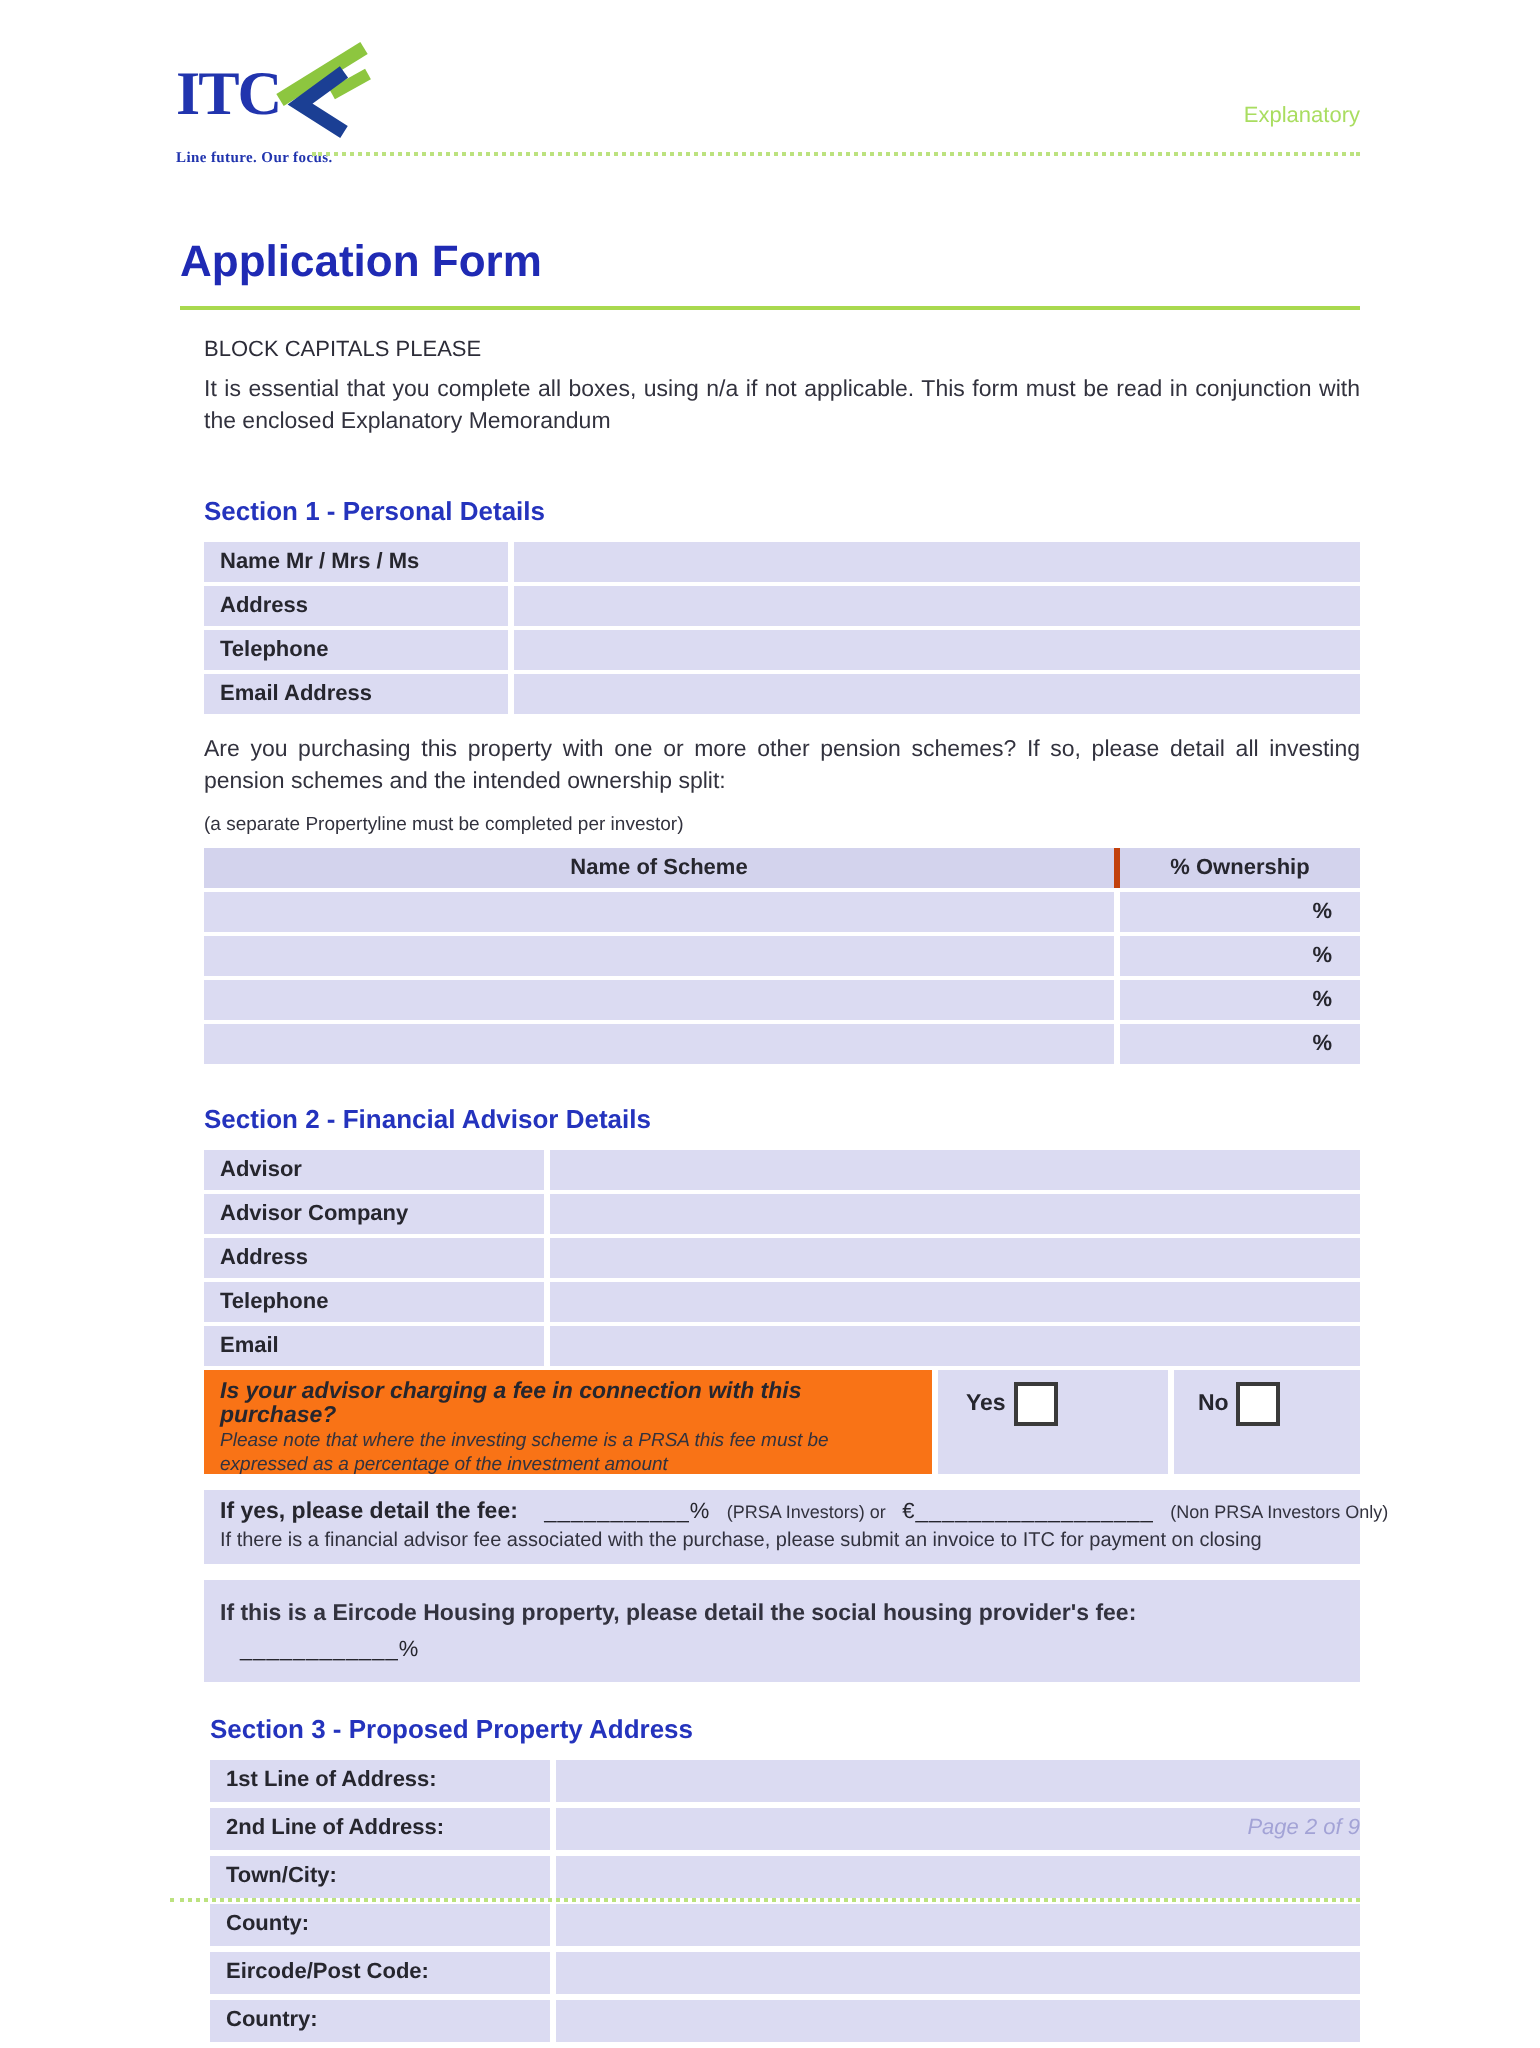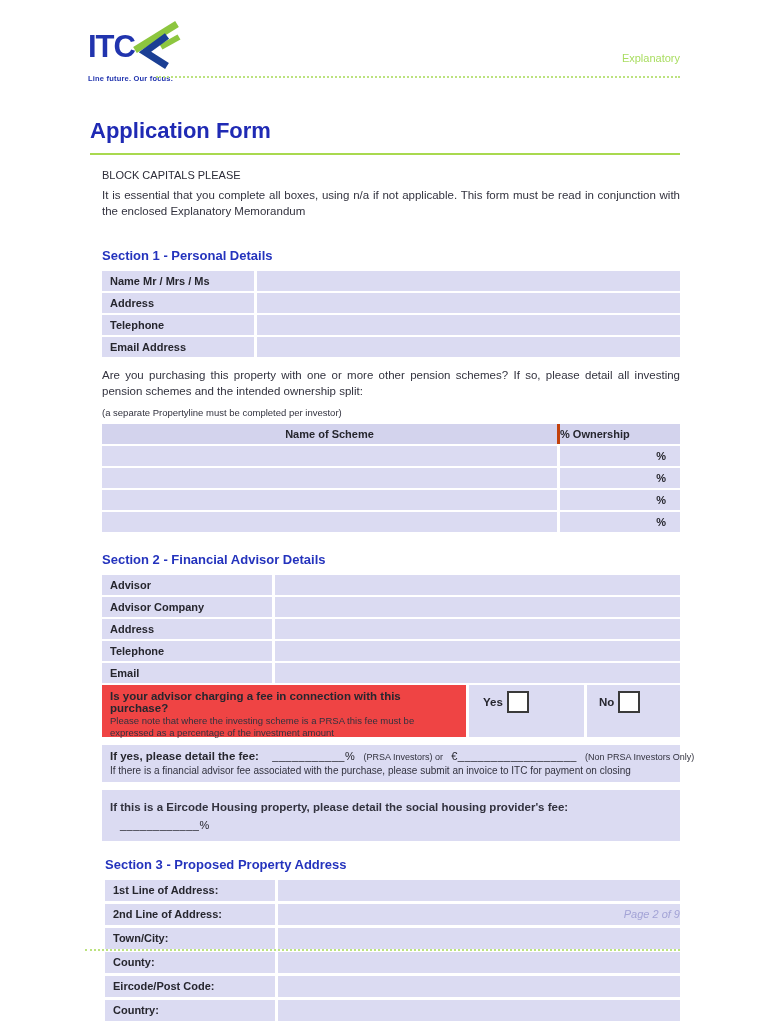--- a/index.html
+++ b/index.html
@@ -4,21 +4,21 @@
 <style>
   * { margin:0; padding:0; box-sizing:border-box; }
   html,body { background:#ffffff; }
   .page {
     position:relative; width:770px; height:1024px; background:#ffffff;
     font-family:"Liberation Sans", sans-serif; color:#32323e; overflow:hidden;
   }
 
   
   .hdr { position:absolute; top:0; left:0; right:0; height:92px; }
-  .logo { position:absolute; left:88px; top:26px; }
+  .logo { position:absolute; left:88px; top:26px;font-family:Liberation Serif, serif; }
   .logo-row { display:flex; align-items:flex-start; }
   .logo-text { font-size:31px; font-weight:bold; color:#2134ae; letter-spacing:-1px; line-height:42px; }
   .logo-star { margin-left:-4px; margin-top:-6px; }
   .logo-tagline { font-size:7.5px; font-weight:bold; color:#2134ae; margin-top:2px; letter-spacing:.2px; }
   .brand { position:absolute; right:90px; top:52px; font-size:11px; color:#a9dd60; }
   .hdr-dots { position:absolute; left:156px; right:90px; top:76px; border-top:2px dotted #bce27f; }
 
   
   .main { position:absolute; top:92px; left:90px; width:590px; }
   h1.title { font-size:22px; font-weight:bold; color:#1f2ab4; margin-top:26px; }
@@ -34,28 +34,28 @@
   .trow + .trow { border-top:2px dotted #ffffff; }
   .cell { background:#dbdbf2; }
   .tlabel { width:152px; font-size:11px; font-weight:bold; color:#26262e;
             padding:4px 0 3px 8px; line-height:13px; }
   .s2 .tlabel, .s3 .tlabel { width:170px; }
   .tvalue { flex:1; }
 
   
   .scheme .head { background:#c2410c; }
   .scheme-name-h { flex:1; background:#d3d3ed; text-align:center; font-size:11px; font-weight:bold; color:#26262e; padding:4px 0; }
-  .scheme-own-h  { width:120px; background:#d3d3ed; text-align:left; font-size:11px; font-weight:bold; color:#26262e; padding:4px 0; }
+  .scheme-own-h  { width:120px; background:#d3d3ed; text-align:center; font-size:11px; font-weight:bold; color:#26262e; padding:4px 0; }
   .scheme-name   { flex:1; height:20px; }
   .scheme-own    { width:120px; height:20px; font-size:11px; font-weight:bold; color:#26262e;
                    display:flex; align-items:center; justify-content:flex-end; padding-right:14px; }
 
   
   .feeq { margin-top:2px; display:flex; column-gap:3px; width:578px; height:52px; }
-  .feeq-text { flex:1; background:#ef4444; padding:5px 8px 4px 8px; }
+  .feeq-text { flex:1; background:#f97316; padding:5px 8px 4px 8px;font-style:italic; }
   .feeq-main { font-size:11.5px; font-weight:bold; color:#26262e; }
   .feeq-note { font-size:9.5px; color:#32323e; line-height:1.25; margin-top:1px; width:340px; }
   .feeq-choice { background:#dbdbf2; display:flex; align-items:flex-start; padding-top:6px; }
   .feeq-yes { width:115px; padding-left:14px; }
   .feeq-no  { width:93px;  padding-left:12px; }
   .choice-label { font-size:11.5px; font-weight:bold; color:#26262e; line-height:22px; margin-right:4px; }
   .cb { width:22px; height:22px; background:#ffffff; border:2px solid #3a3a3a; display:inline-block; }
 
   
   .feeblock { margin-top:8px; width:578px; background:#dbdbf2; padding:5px 8px 6px 8px; }

